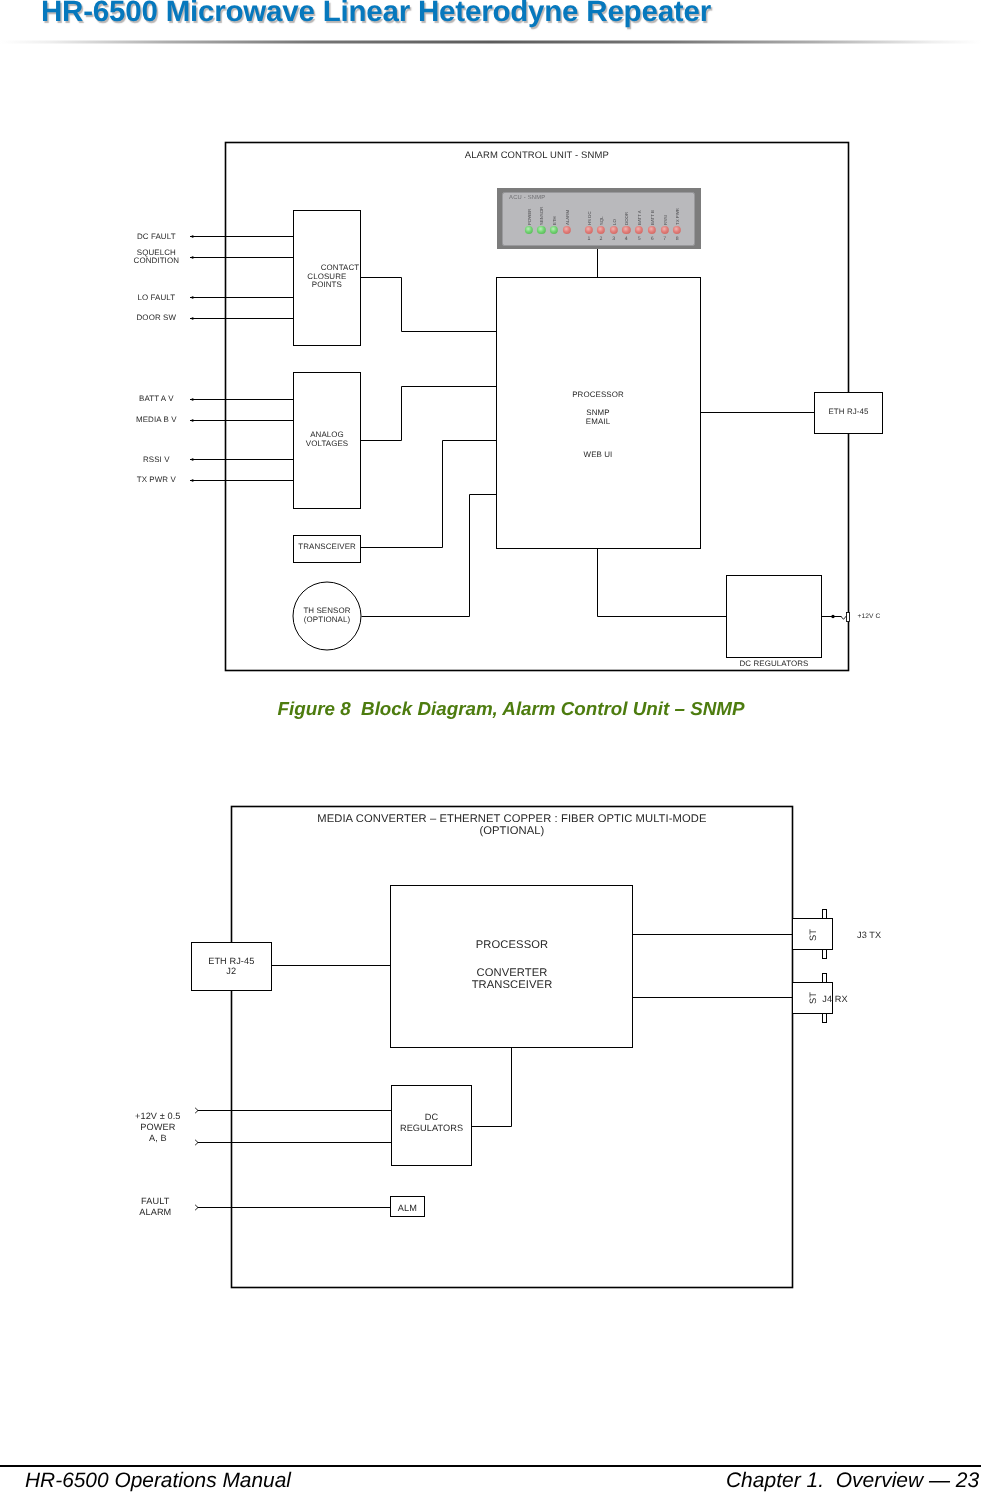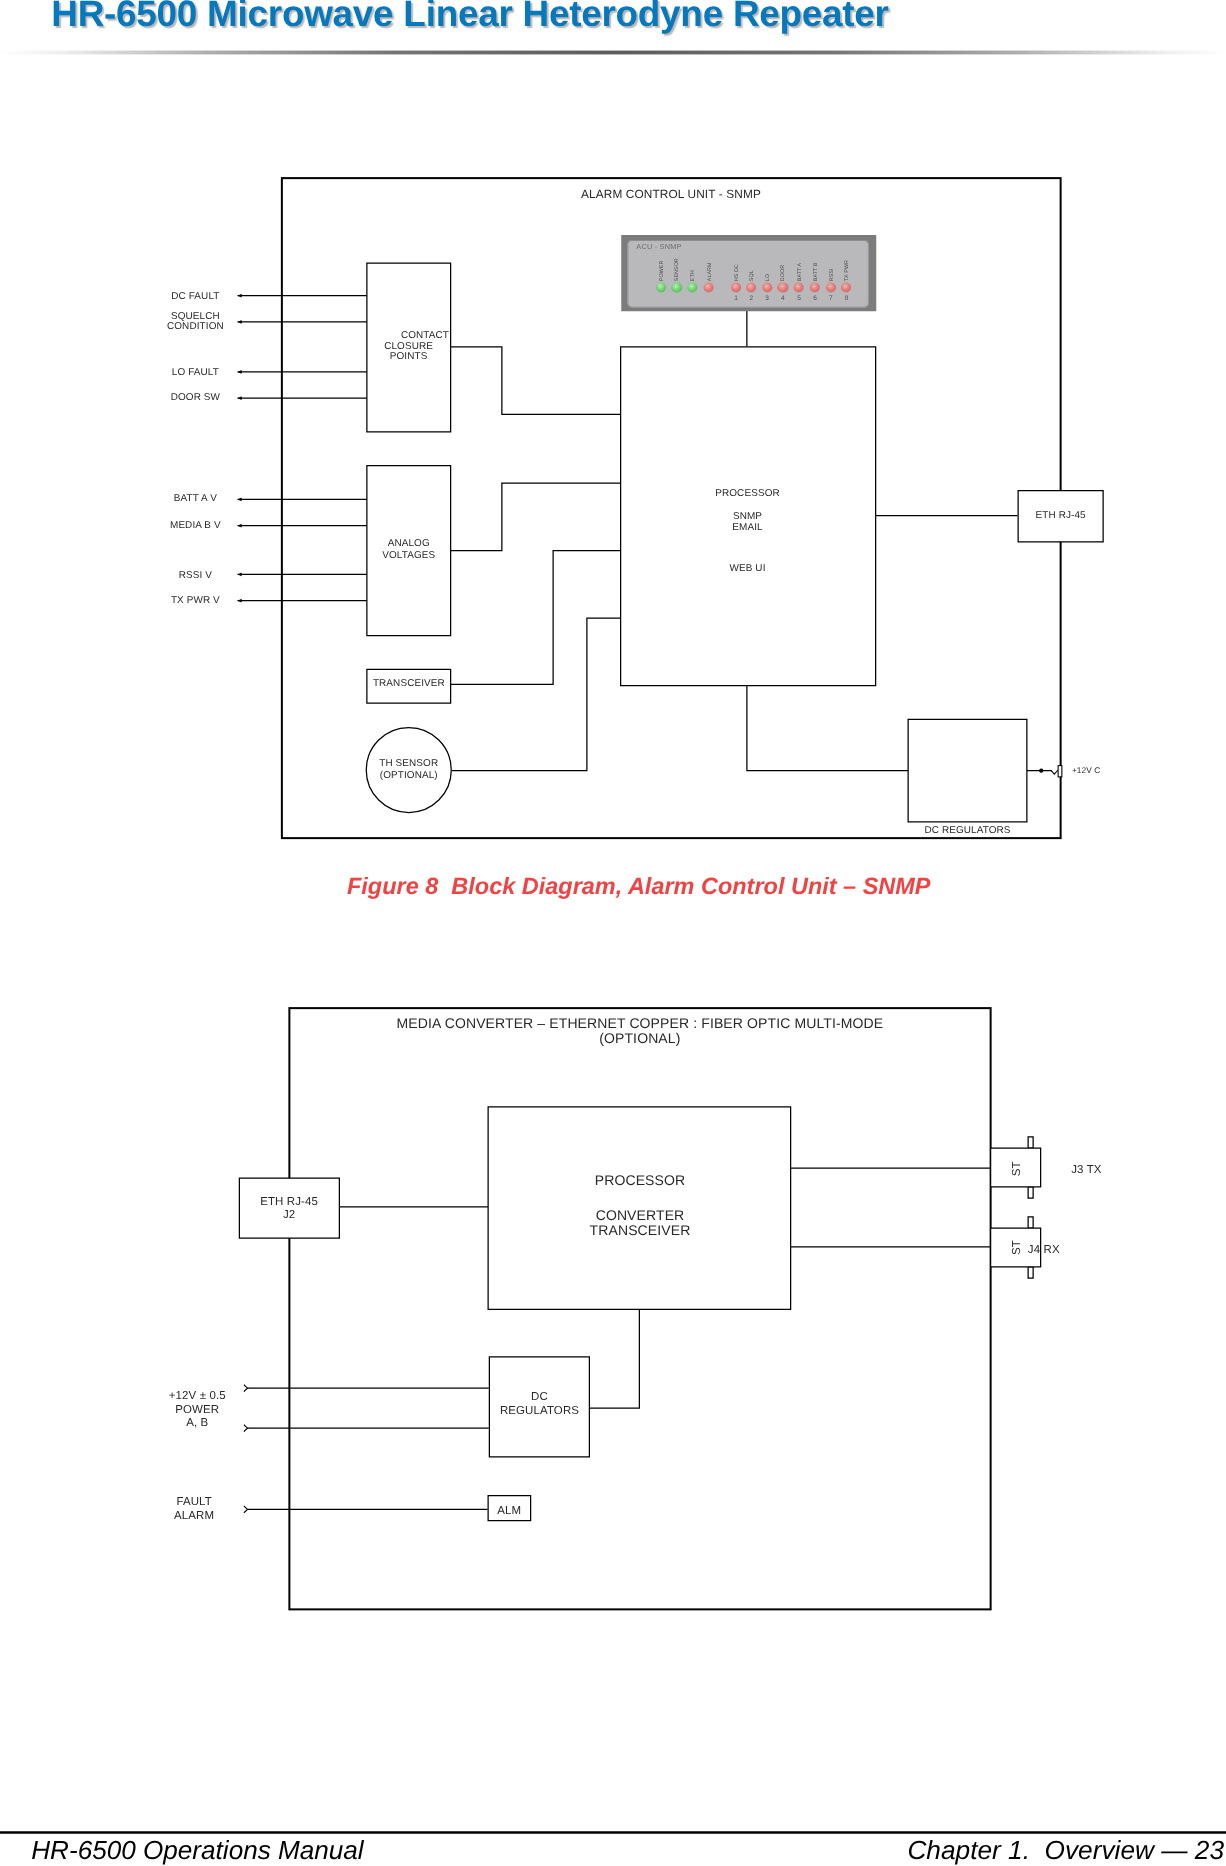--- a/index.html
+++ b/index.html
@@ -6,21 +6,21 @@
   body{width:981px;height:1493px;font-family:"Liberation Sans",sans-serif;position:relative;overflow:hidden;
        -webkit-font-smoothing:antialiased;text-rendering:geometricPrecision;}
   .page{position:absolute;left:0;top:0;width:981px;height:1493px;background:#fff;
     transform:translateZ(0);opacity:0.999;}
   #doc-title{position:absolute;left:41px;top:-5px;font-size:29.5px;font-weight:bold;color:#0678bd;
     letter-spacing:-0.2px;text-shadow:1.5px 1.6px 1.1px rgba(155,150,148,0.7);white-space:nowrap;}
   #title-rule{position:absolute;left:0;top:39.6px;width:981px;height:4.4px;
     background:linear-gradient(to right,#ffffff 0%,#efefef 5%,#aeaeae 17%,#757575 32%,#5c5c5c 50%,#757575 68%,#aeaeae 83%,#efefef 95%,#ffffff 100%);
     -webkit-mask-image:linear-gradient(to bottom,rgba(0,0,0,0.15) 0%,rgba(0,0,0,1) 30%,rgba(0,0,0,1) 72%,rgba(0,0,0,0.1) 100%);
     mask-image:linear-gradient(to bottom,rgba(0,0,0,0.15) 0%,rgba(0,0,0,1) 30%,rgba(0,0,0,1) 72%,rgba(0,0,0,0.1) 100%);}
-  .fig-cap{position:absolute;font-style:italic;font-weight:bold;font-size:18.8px;color:#ef4444;text-align:center;white-space:pre;}
+  .fig-cap{position:absolute;font-style:italic;font-weight:bold;font-size:18.8px;color:#4d7c0f;text-align:center;white-space:pre;}
   #foot-rule{position:absolute;left:0;top:1465px;width:981px;height:1.6px;background:#000;}
   .foot{position:absolute;top:1470px;font-style:italic;font-size:20.9px;color:#000;white-space:pre;line-height:21px;}
   .foot.fr{font-size:21px;}
   .dgm{position:absolute;left:0;top:0;width:981px;height:1493px;pointer-events:none;}
   .t{position:absolute;font-size:7.95px;color:#282828;white-space:pre;line-height:8.9px;letter-spacing:0.1px;}
   .tc{text-align:center;transform:translate(-50%,0);}
   .big{font-size:11.2px;line-height:13.6px;}
   .mid{font-size:9.18px;line-height:10.9px;}
   .stlbl{position:absolute;font-size:9.3px;color:#282828;white-space:nowrap;transform-origin:0 0;transform:rotate(-90deg) translate(-50%,-50%);}
   .acu-panel{position:absolute;left:496.5px;top:187.8px;width:204px;height:61px;

